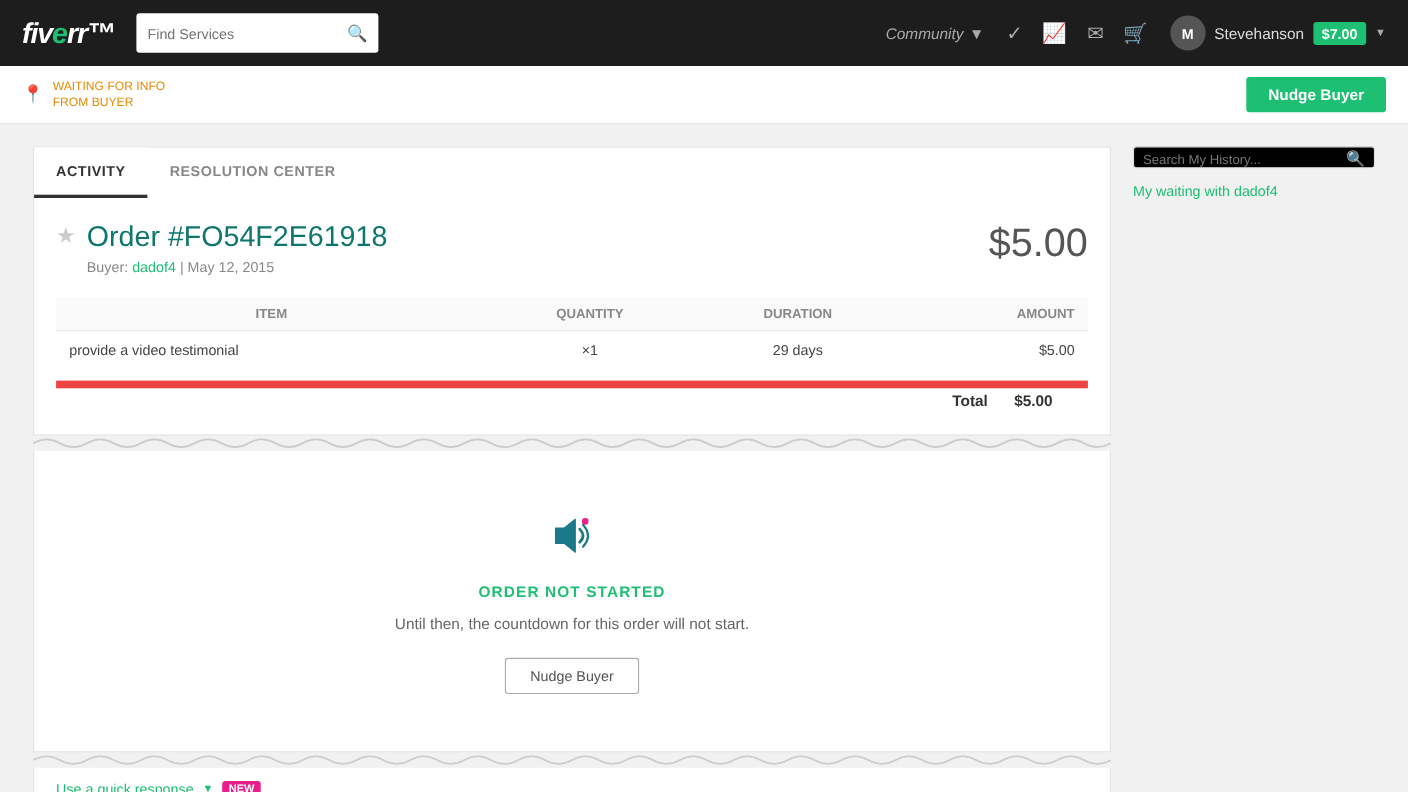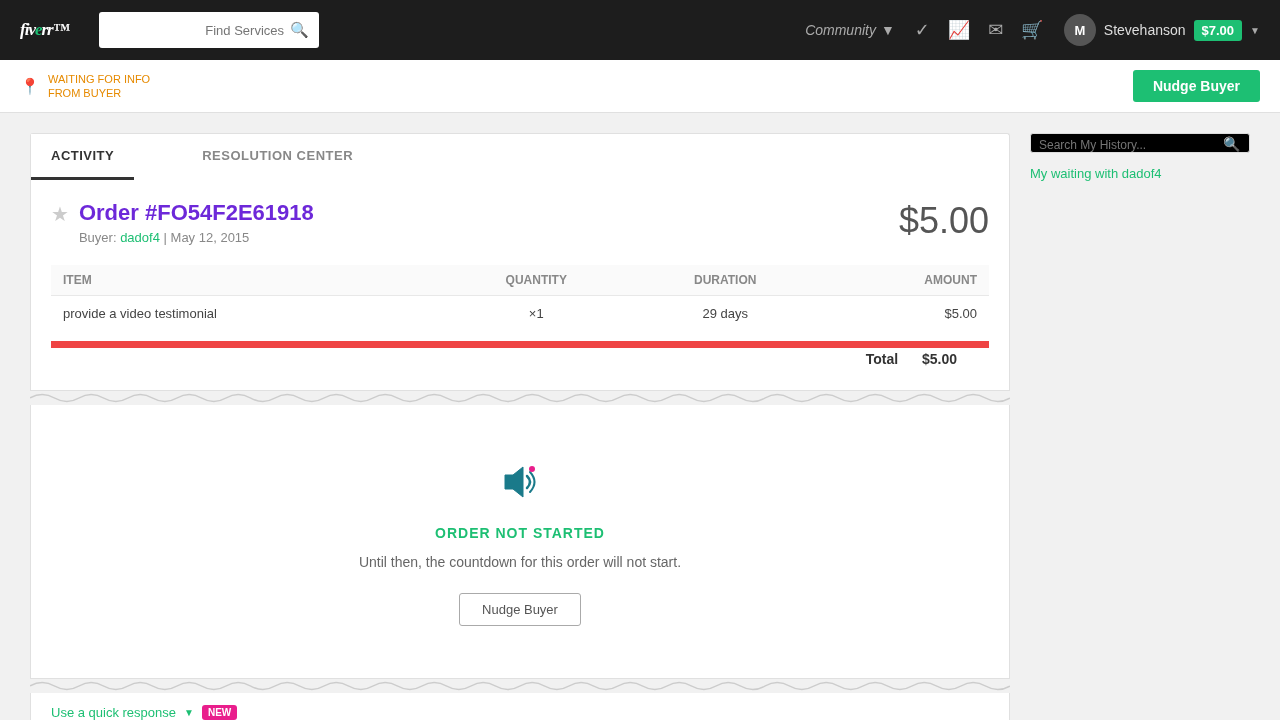--- a/index.html
+++ b/index.html
@@ -9,47 +9,44 @@
     .header {
       background: #1d1d1d;
       height: 60px;
       display: flex;
       align-items: center;
       padding: 0 20px;
       gap: 20px;
     }
     .logo {
       color: white;
-      font-size: 17px;
+      font-size: 26px;
       font-weight: bold;
       letter-spacing: -1px;
       font-style: italic;
-      margin-right: 10px;
       white-space: nowrap;
-      font-family: Liberation Serif, serif;
     }
     .logo span { color: #1dbf73; }
     .search-bar {
       display: flex;
       align-items: center;
       background: white;
       border-radius: 3px;
       padding: 0 10px;
       height: 36px;
       width: 220px;
       gap: 6px;
     }
     .search-bar input {
       border: none;
       outline: none;
       font-size: 13px;
       color: #555;
       width: 100%;
       background: transparent;
-      text-align: right;
     }
     .search-icon-btn { background: none; border: none; cursor: pointer; color: #999; font-size: 15px; }
     .header-spacer { flex: 1; }
     .nav-community {
       display: flex;
       align-items: center;
       gap: 5px;
       color: #aaa;
       font-size: 14px;
       cursor: pointer;
@@ -126,21 +123,20 @@
     .left-panel { flex: 1; }
 
     
     .tabs {
       display: flex;
       border-bottom: 2px solid #e0e0e0;
       background: white;
       border-radius: 3px 3px 0 0;
       border: 1px solid #e0e0e0;
       border-bottom: none;
-      gap: 48px;
     }
     .tab {
       padding: 14px 20px;
       font-size: 13px;
       font-weight: bold;
       cursor: pointer;
       text-transform: uppercase;
       letter-spacing: 0.5px;
       color: #555;
       border-bottom: 3px solid transparent;
@@ -161,29 +157,29 @@
       position: relative;
     }
     .order-header {
       display: flex;
       justify-content: space-between;
       align-items: flex-start;
       margin-bottom: 20px;
     }
     .order-title-area { display: flex; align-items: flex-start; gap: 10px; }
     .star-icon { color: #ccc; font-size: 20px; cursor: pointer; margin-top: 2px; }
-    .order-title { font-size: 22px; font-weight: bold; color: #6d28d9; }
+    .order-title { font-size: 26px; font-weight: normal; color: #0f766e; }
     .order-meta { font-size: 13px; color: #888; margin-top: 4px; }
     .order-meta a { color: #1dbf73; text-decoration: none; }
     .order-amount { font-size: 36px; color: #555; font-weight: 300; }
 
     
     .order-table { width: 100%; border-collapse: collapse; margin-bottom: 10px; }
     .order-table th {
-      text-align: left;
+      text-align: center;
       font-size: 12px;
       color: #888;
       font-weight: bold;
       text-transform: uppercase;
       padding: 8px 12px;
       border-bottom: 1px solid #e8e8e8;
       background: #fafafa;
     }
     .order-table th:last-child, .order-table td:last-child { text-align: right; }
     .order-table th:nth-child(2), .order-table td:nth-child(2) { text-align: center; }

